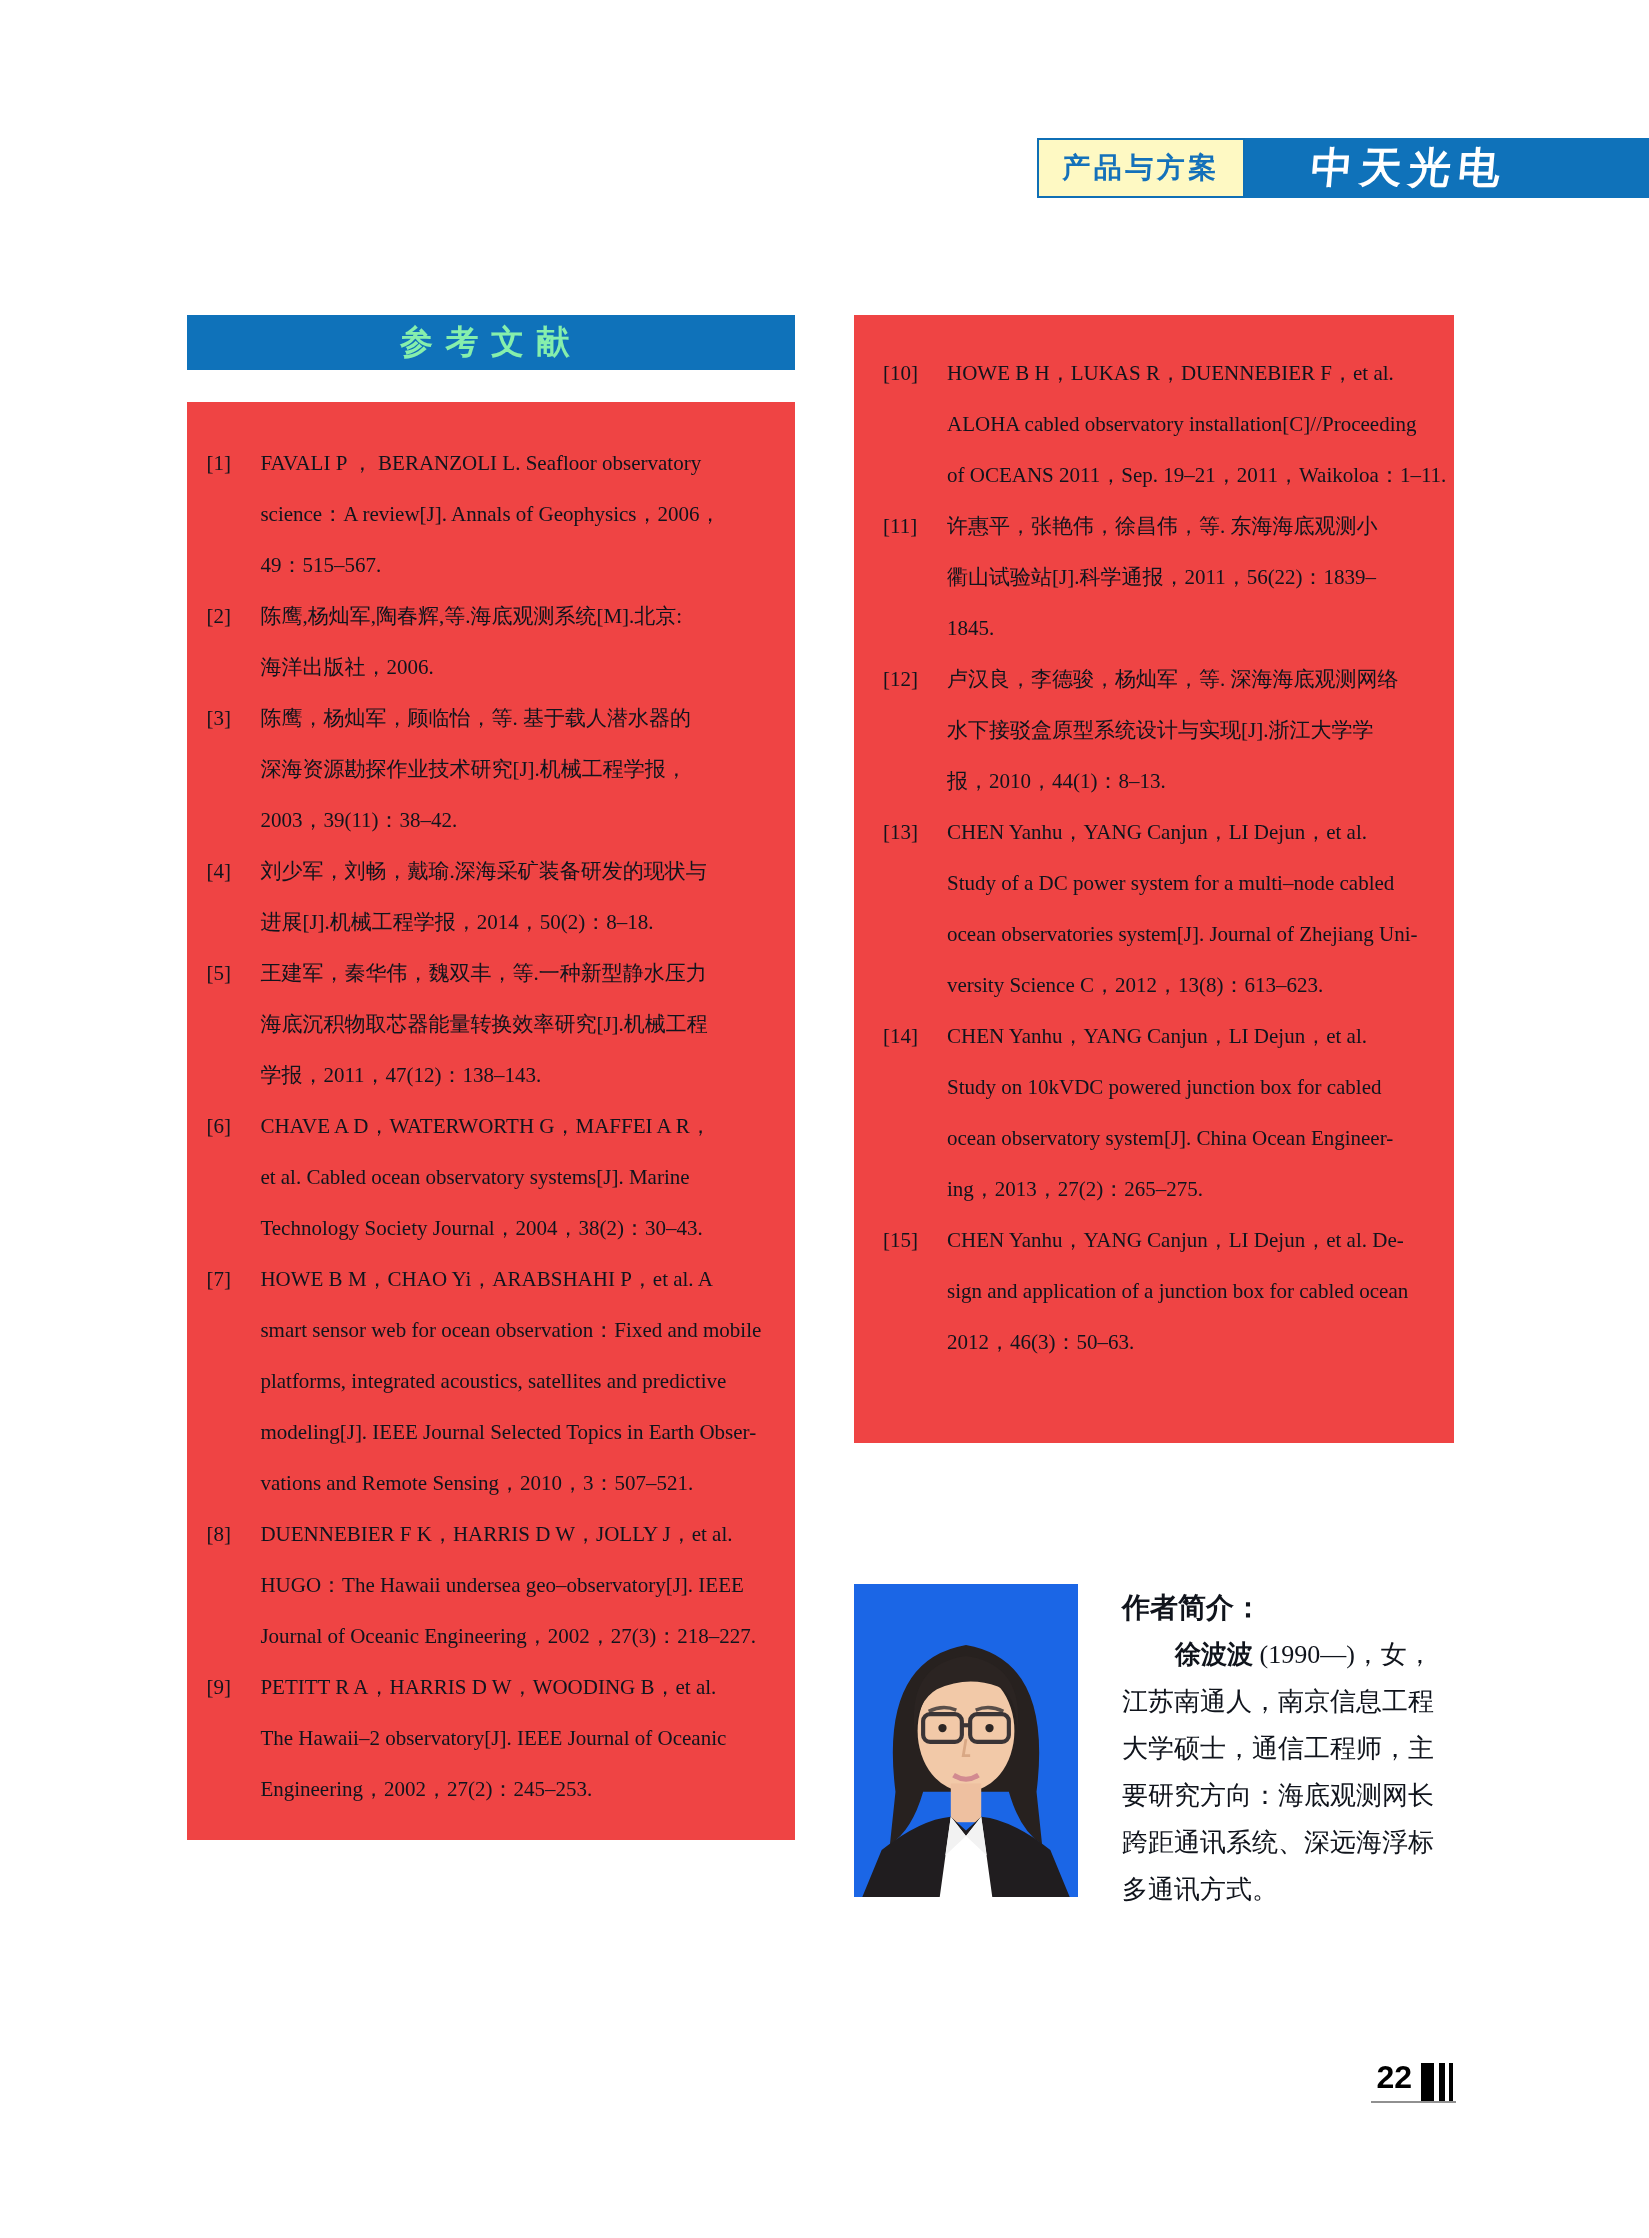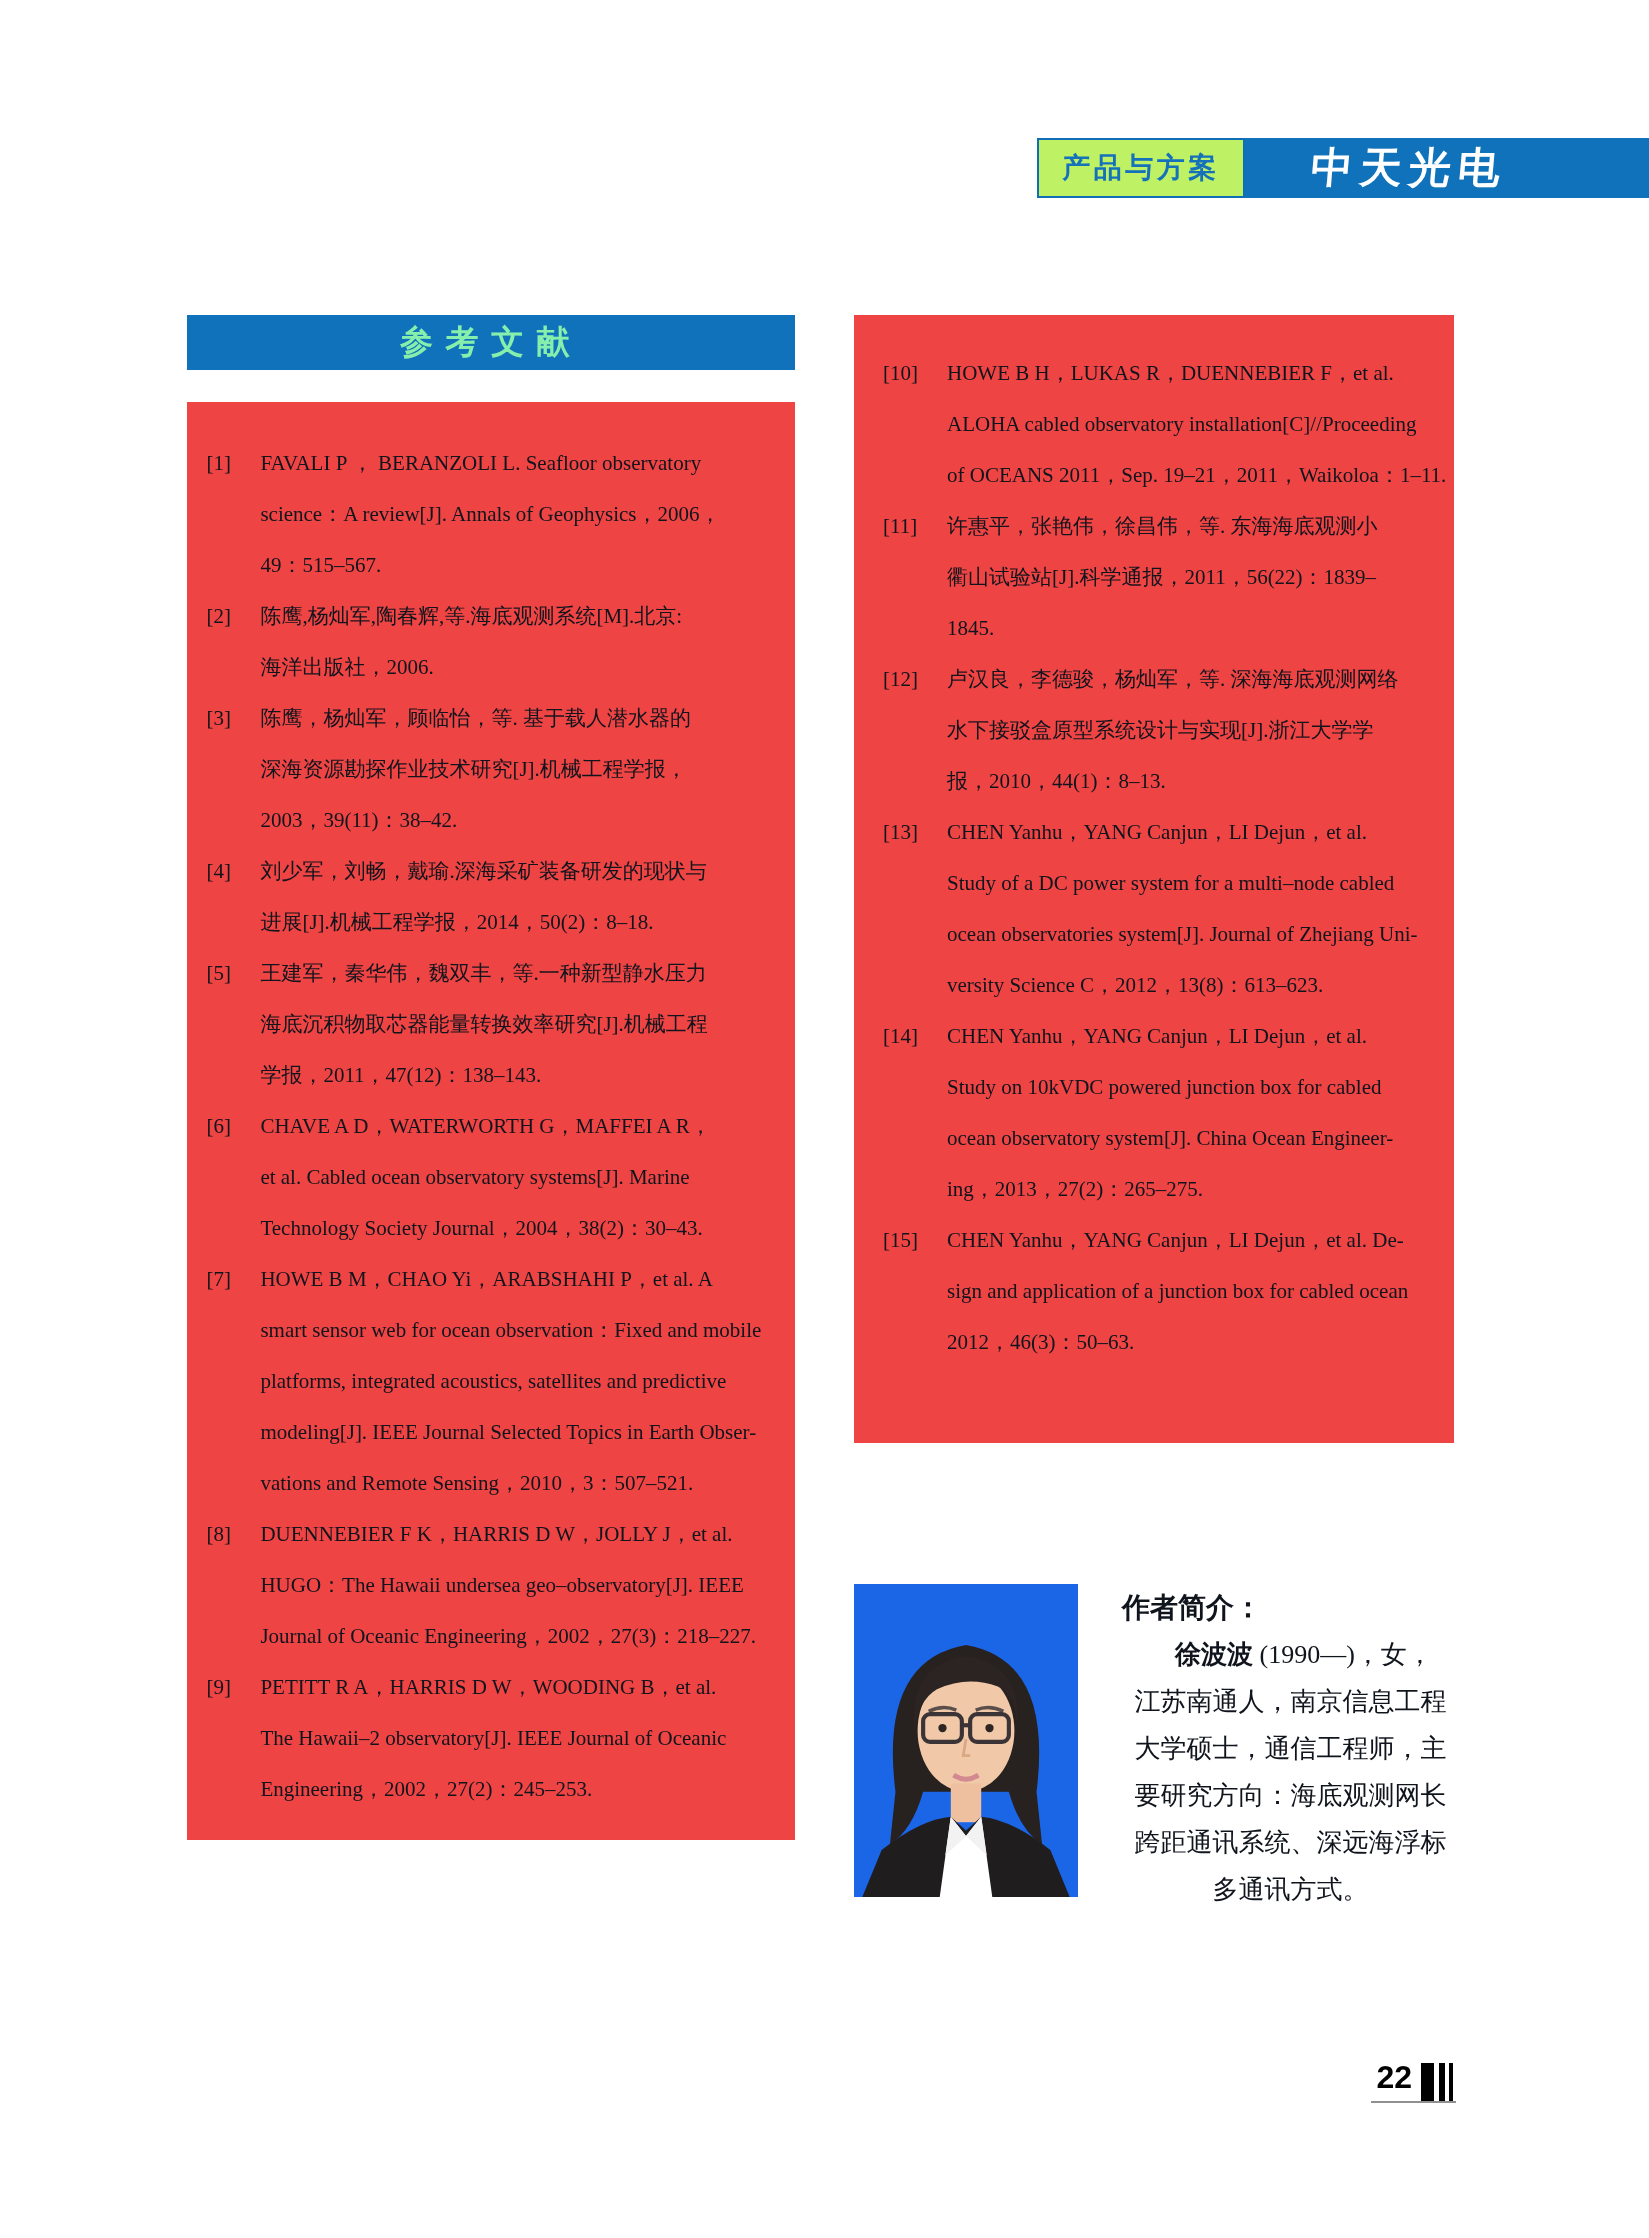--- a/index.html
+++ b/index.html
@@ -1,21 +1,21 @@
 <!DOCTYPE html>
 <html style="font-size:11px"><head>
 <meta charset="utf-8">
 <style>
   html,body{margin:0;padding:0;background:#ffffff;}
   .page{position:relative;width:1650px;height:2239px;background:#ffffff;overflow:hidden;
         font-family:"Liberation Serif",serif;color:#10141c;}
 
   
   .header{position:absolute;left:1037px;top:138px;right:0;height:60px;display:flex;}
-  .header-label-box{box-sizing:border-box;width:208px;height:60px;background:#bef264;
+  .header-label-box{box-sizing:border-box;width:208px;height:60px;background:#fef9c3;
         border:2.1px solid #0f6fb5;display:flex;align-items:center;justify-content:center;}
   .header-label-box span{font-family:"Liberation Sans",sans-serif;font-weight:bold;
         font-size:28px;color:#1471ba;letter-spacing:3.5px;}
   .header-bar{flex:1;height:60px;background:#0f72ba;display:flex;align-items:center;}
   .brand-logo{font-family:"DejaVu Serif",serif;font-weight:bold;font-size:42px;color:#ffffff;
         letter-spacing:7px;margin-left:66px;transform:skewX(-5deg);}
 
   
   .refs-heading{position:absolute;left:187px;top:315px;width:608px;height:55px;background:#0f72ba;
         display:flex;align-items:center;justify-content:center;}
@@ -32,21 +32,21 @@
   .panel-right .ref-label{width:64px;}
   .ref-body{flex:1;min-width:0;}
   .ref-line{font-size:21px;line-height:51px;white-space:nowrap;}
 
   
   .author-photo{position:absolute;left:854px;top:1584px;width:224px;height:313px;display:block;}
   .author-text{position:absolute;left:1122px;top:1584px;width:337px;}
   .author-heading{font-size:28px;font-weight:bold;line-height:47px;}
   .author-name-line{font-size:26px;line-height:47px;text-indent:53px;white-space:nowrap;}
   .author-name{font-weight:bold;}
-  .author-line{font-size:26px;line-height:47px;white-space:nowrap;text-align:center;}
+  .author-line{font-size:26px;line-height:47px;white-space:nowrap;}
 
   
   .footer{position:absolute;left:1371px;top:2063px;width:85px;height:40px;}
   .footer-rule{position:absolute;left:0;right:0;bottom:0;height:2.1px;background:#909090;}
   .page-number{position:absolute;left:5.5px;bottom:7px;font-family:"Liberation Sans",sans-serif;
         font-weight:bold;font-size:32px;color:#000000;}
   .barcode{position:absolute;top:0;height:39px;}
   .bar{position:absolute;top:0;height:39px;background:#000000;}
   .bar1{left:50px;width:12.5px;}
   .bar2{left:68px;width:5.5px;}

